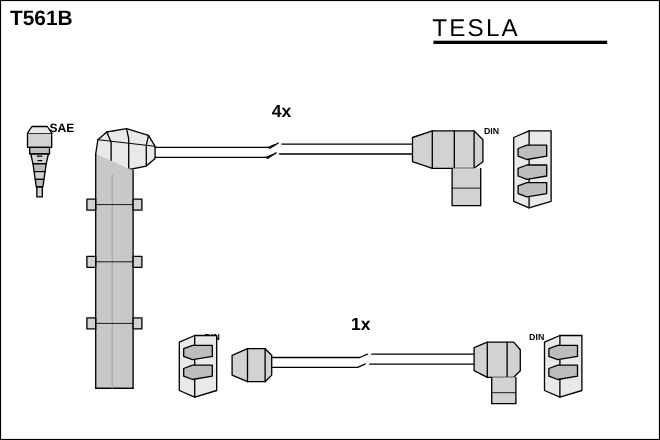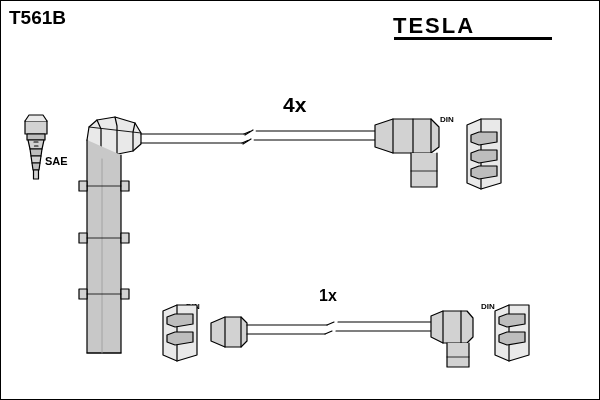--- a/index.html
+++ b/index.html
@@ -20,33 +20,33 @@
   #part-number{
     left:8px;top:6px;
     font-size:19px;font-weight:bold;letter-spacing:0px;color:#000;
   }
   #subtitle{
     left:9px;top:33px;
     font-size:8.5px;letter-spacing:0.3px;color:#000;
   }
   #brand{
     left:392px;top:12px;
-    font-size:22px;font-weight:bold;letter-spacing:2px;color:#000;
+    font-size:22px;font-weight:normal;letter-spacing:2px;color:#000;
   }
   #brand-bar{
     position:absolute;left:393px;top:36px;width:158px;height:3px;background:#000;
   }
   #qty-4x{
-    left:246px;top:92px;font-size:21px;font-weight:bold;color:#000;margin-left:36px;
+    left:246px;top:92px;font-size:16px;font-weight:bold;color:#000;
   }
   #qty-1x{
     left:318px;top:286px;font-size:16px;font-weight:bold;color:#000;
   }
   #lbl-sae{
-    left:44px;top:110px;font-size:11px;font-weight:bold;color:#000;margin-top:44px;
+    left:44px;top:110px;font-size:11px;font-weight:bold;color:#000;
   }
   #lbl-din-top{
     left:439px;top:114px;font-size:8px;font-weight:bold;color:#000;
   }
   #lbl-din-b1{
     left:185px;top:301px;font-size:8px;font-weight:bold;color:#000;
   }
   #lbl-din-b2{
     left:480px;top:301px;font-size:8px;font-weight:bold;color:#000;
   }

